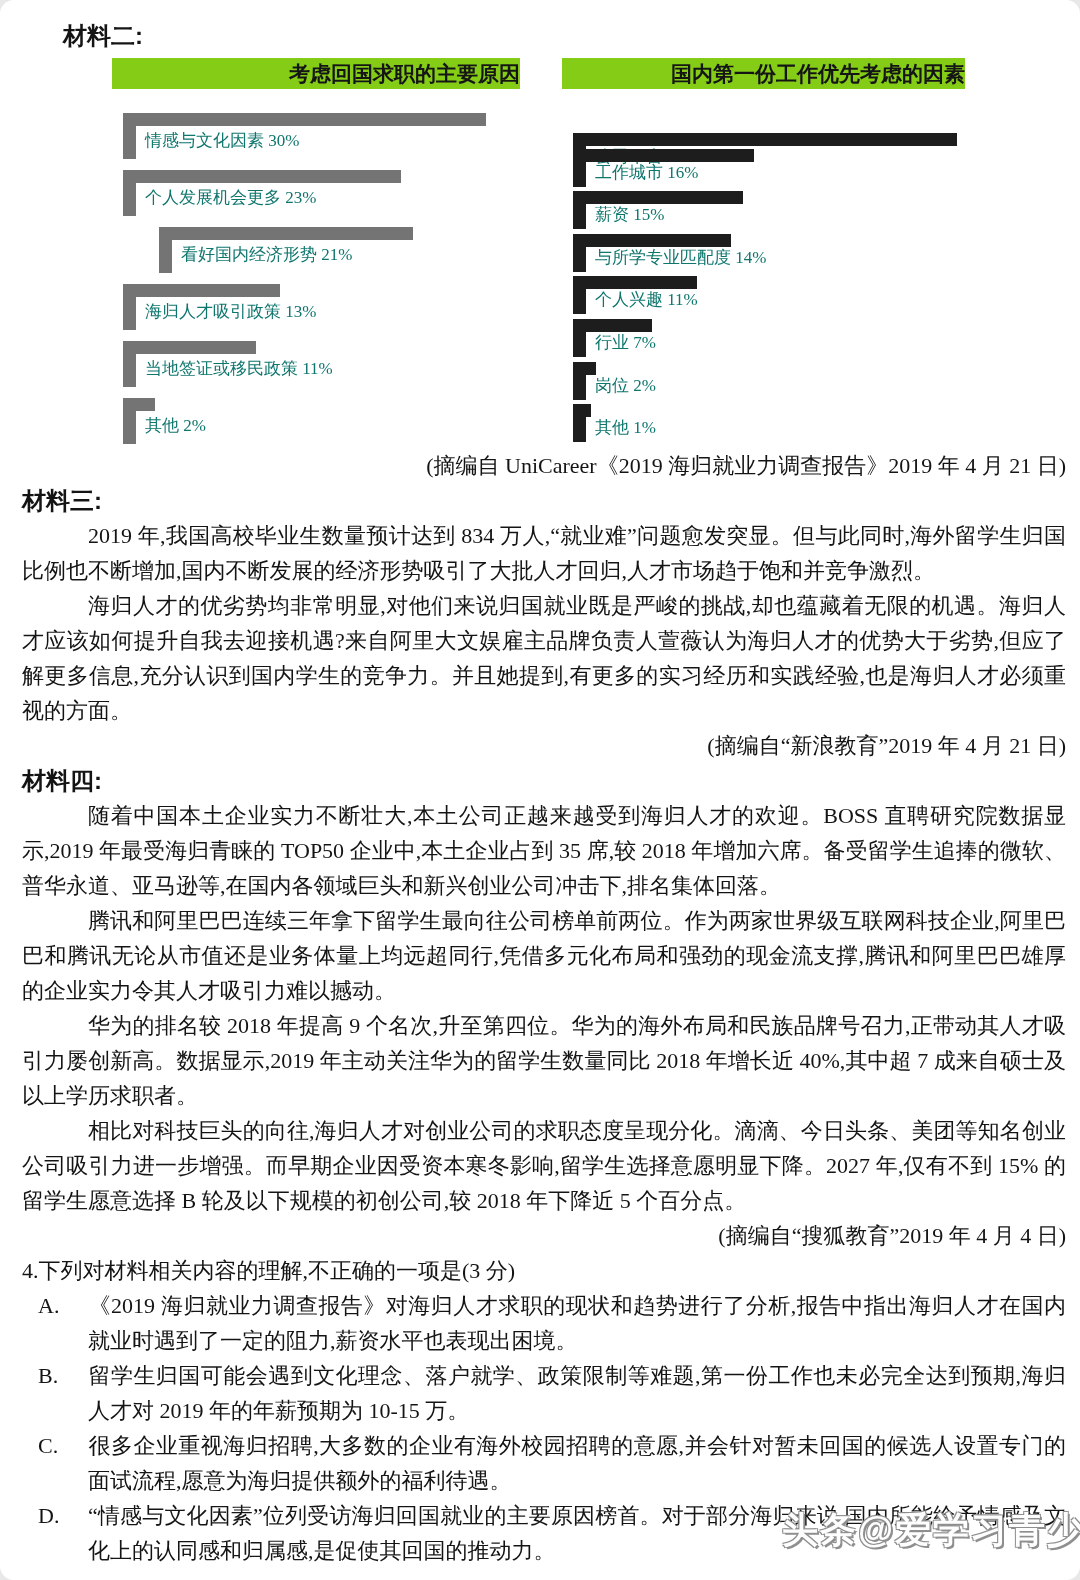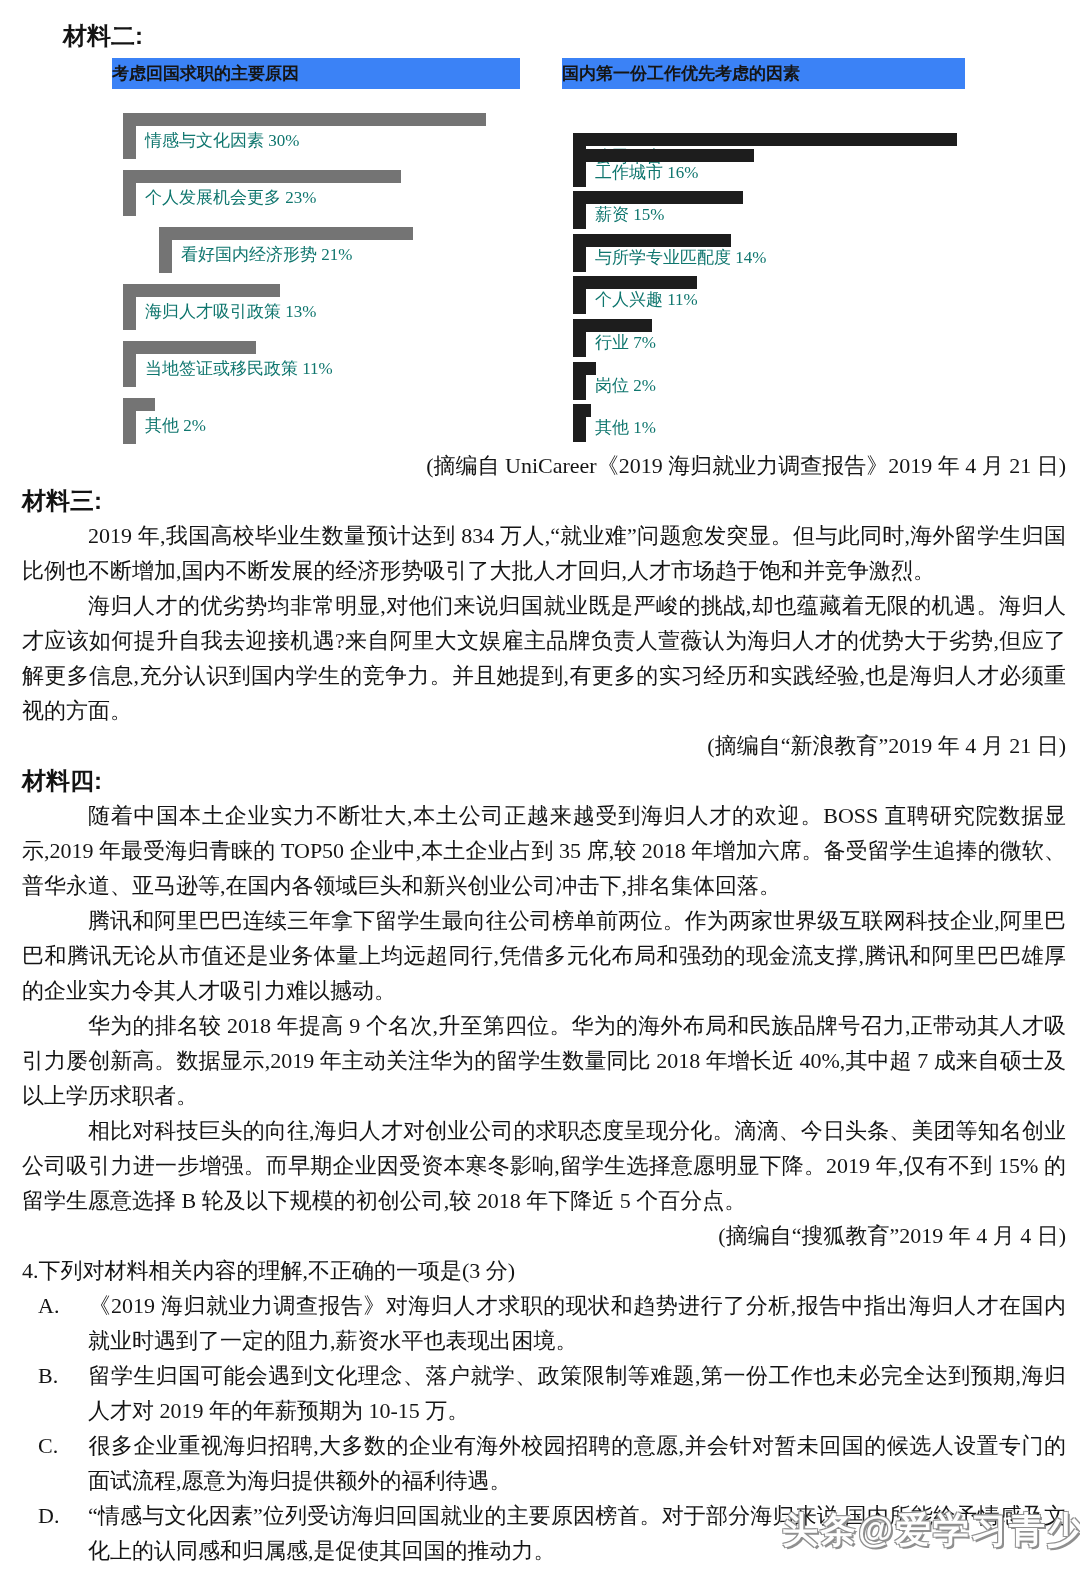--- a/index.html
+++ b/index.html
@@ -4,33 +4,34 @@
 <style>
   html,body{margin:0;padding:0;background:#e8e8e8;}
   .page{
     position:relative;
     width:1080px;height:1580px;
     margin:0 auto;
     background:#ffffff;
     color:#141414;
     font-family:"Liberation Serif","DejaVu Serif",serif;
     overflow:hidden;
+    border-radius:14px;
   }
   
   .m-heading{font-weight:bold;font-size:24px;font-family:"Liberation Sans","DejaVu Sans",sans-serif;}
   .m2-heading{position:absolute;left:63px;top:20px;}
   
   .charts{position:absolute;left:0;top:58px;width:1080px;height:388px;}
   .chart-col{position:absolute;top:0;height:388px;}
   .chart-col.c0{left:112px;width:408px;}
   .chart-col.c1{left:562px;width:403px;}
   .chart-header{
     height:31px;line-height:31px;
-    background:#3b82f6;color:#151515;
-    text-align:left;font-weight:bold;font-size:17px;
+    background:#84cc16;color:#151515;
+    text-align:right;font-weight:bold;font-size:21px;
     font-family:"Liberation Sans","DejaVu Sans",sans-serif;
   }
   .rows{position:absolute;left:0;top:0;width:100%;height:100%;}
   .bar-row{position:absolute;left:11px;height:56px;width:100%;}
   .bar-stub{position:absolute;left:0;top:0;width:13px;}
   .bar-h{position:absolute;left:0;top:0;height:13px;}
   .bar-label{position:absolute;left:22px;font-size:17px;white-space:nowrap;color:#0f766e;}
   .c0 .bar-stub,.c0 .bar-h{background:#747474;}
   .c1 .bar-stub,.c1 .bar-h{background:#1d1d1d;}
   .c0 .bar-stub{height:46px;}
@@ -155,21 +156,21 @@
 
     <p class="mh">材料三:</p>
     <p class="para">2019 年,我国高校毕业生数量预计达到 834 万人,“就业难”问题愈发突显。但与此同时,海外留学生归国比例也不断增加,国内不断发展的经济形势吸引了大批人才回归,人才市场趋于饱和并竞争激烈。</p>
     <p class="para">海归人才的优劣势均非常明显,对他们来说归国就业既是严峻的挑战,却也蕴藏着无限的机遇。海归人才应该如何提升自我去迎接机遇?来自阿里大文娱雇主品牌负责人萱薇认为海归人才的优势大于劣势,但应了解更多信息,充分认识到国内学生的竞争力。并且她提到,有更多的实习经历和实践经验,也是海归人才必须重视的方面。</p>
     <p class="citation">(摘编自“新浪教育”2019 年 4 月 21 日)</p>
 
     <p class="mh">材料四:</p>
     <p class="para">随着中国本土企业实力不断壮大,本土公司正越来越受到海归人才的欢迎。BOSS 直聘研究院数据显示,2019 年最受海归青睐的 TOP50 企业中,本土企业占到 35 席,较 2018 年增加六席。备受留学生追捧的微软、普华永道、亚马逊等,在国内各领域巨头和新兴创业公司冲击下,排名集体回落。</p>
     <p class="para">腾讯和阿里巴巴连续三年拿下留学生最向往公司榜单前两位。作为两家世界级互联网科技企业,阿里巴巴和腾讯无论从市值还是业务体量上均远超同行,凭借多元化布局和强劲的现金流支撑,腾讯和阿里巴巴雄厚的企业实力令其人才吸引力难以撼动。</p>
     <p class="para">华为的排名较 2018 年提高 9 个名次,升至第四位。华为的海外布局和民族品牌号召力,正带动其人才吸引力屡创新高。数据显示,2019 年主动关注华为的留学生数量同比 2018 年增长近 40%,其中超 7 成来自硕士及以上学历求职者。</p>
-    <p class="para">相比对科技巨头的向往,海归人才对创业公司的求职态度呈现分化。滴滴、今日头条、美团等知名创业公司吸引力进一步增强。而早期企业因受资本寒冬影响,留学生选择意愿明显下降。2019 年,仅有不到 15% 的留学生愿意选择 B 轮及以下规模的初创公司,较 2018 年下降近 5 个百分点。</p>
+    <p class="para">相比对科技巨头的向往,海归人才对创业公司的求职态度呈现分化。滴滴、今日头条、美团等知名创业公司吸引力进一步增强。而早期企业因受资本寒冬影响,留学生选择意愿明显下降。2027 年,仅有不到 15% 的留学生愿意选择 B 轮及以下规模的初创公司,较 2018 年下降近 5 个百分点。</p>
     <p class="citation">(摘编自“搜狐教育”2019 年 4 月 4 日)</p>
 
     <p class="stem">4.下列对材料相关内容的理解,不正确的一项是(3 分)</p>
 
     <p class="option"><span class="olabel">A.</span><span>《2019 海归就业力调查报告》对海归人才求职的现状和趋势进行了分析,报告中指出海归人才在国内就业时遇到了一定的阻力,薪资水平也表现出困境。</span></p>
     <p class="option"><span class="olabel">B.</span><span>留学生归国可能会遇到文化理念、落户就学、政策限制等难题,第一份工作也未必完全达到预期,海归人才对 2019 年的年薪预期为 10-15 万。</span></p>
     <p class="option"><span class="olabel">C.</span><span>很多企业重视海归招聘,大多数的企业有海外校园招聘的意愿,并会针对暂未回国的候选人设置专门的面试流程,愿意为海归提供额外的福利待遇。</span></p>
     <p class="option"><span class="olabel">D.</span><span>“情感与文化因素”位列受访海归回国就业的主要原因榜首。对于部分海归来说,国内所能给予情感及文化上的认同感和归属感,是促使其回国的推动力。</span></p>
   </div>
 

